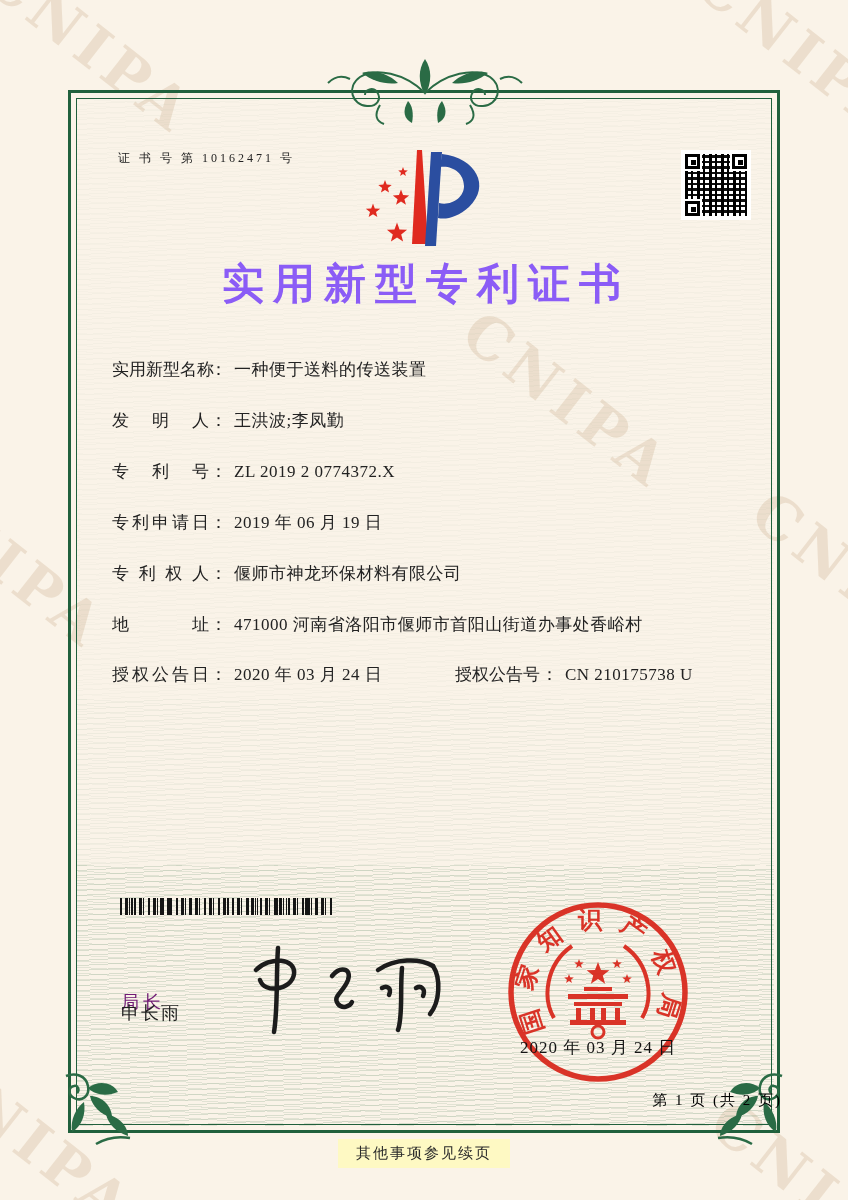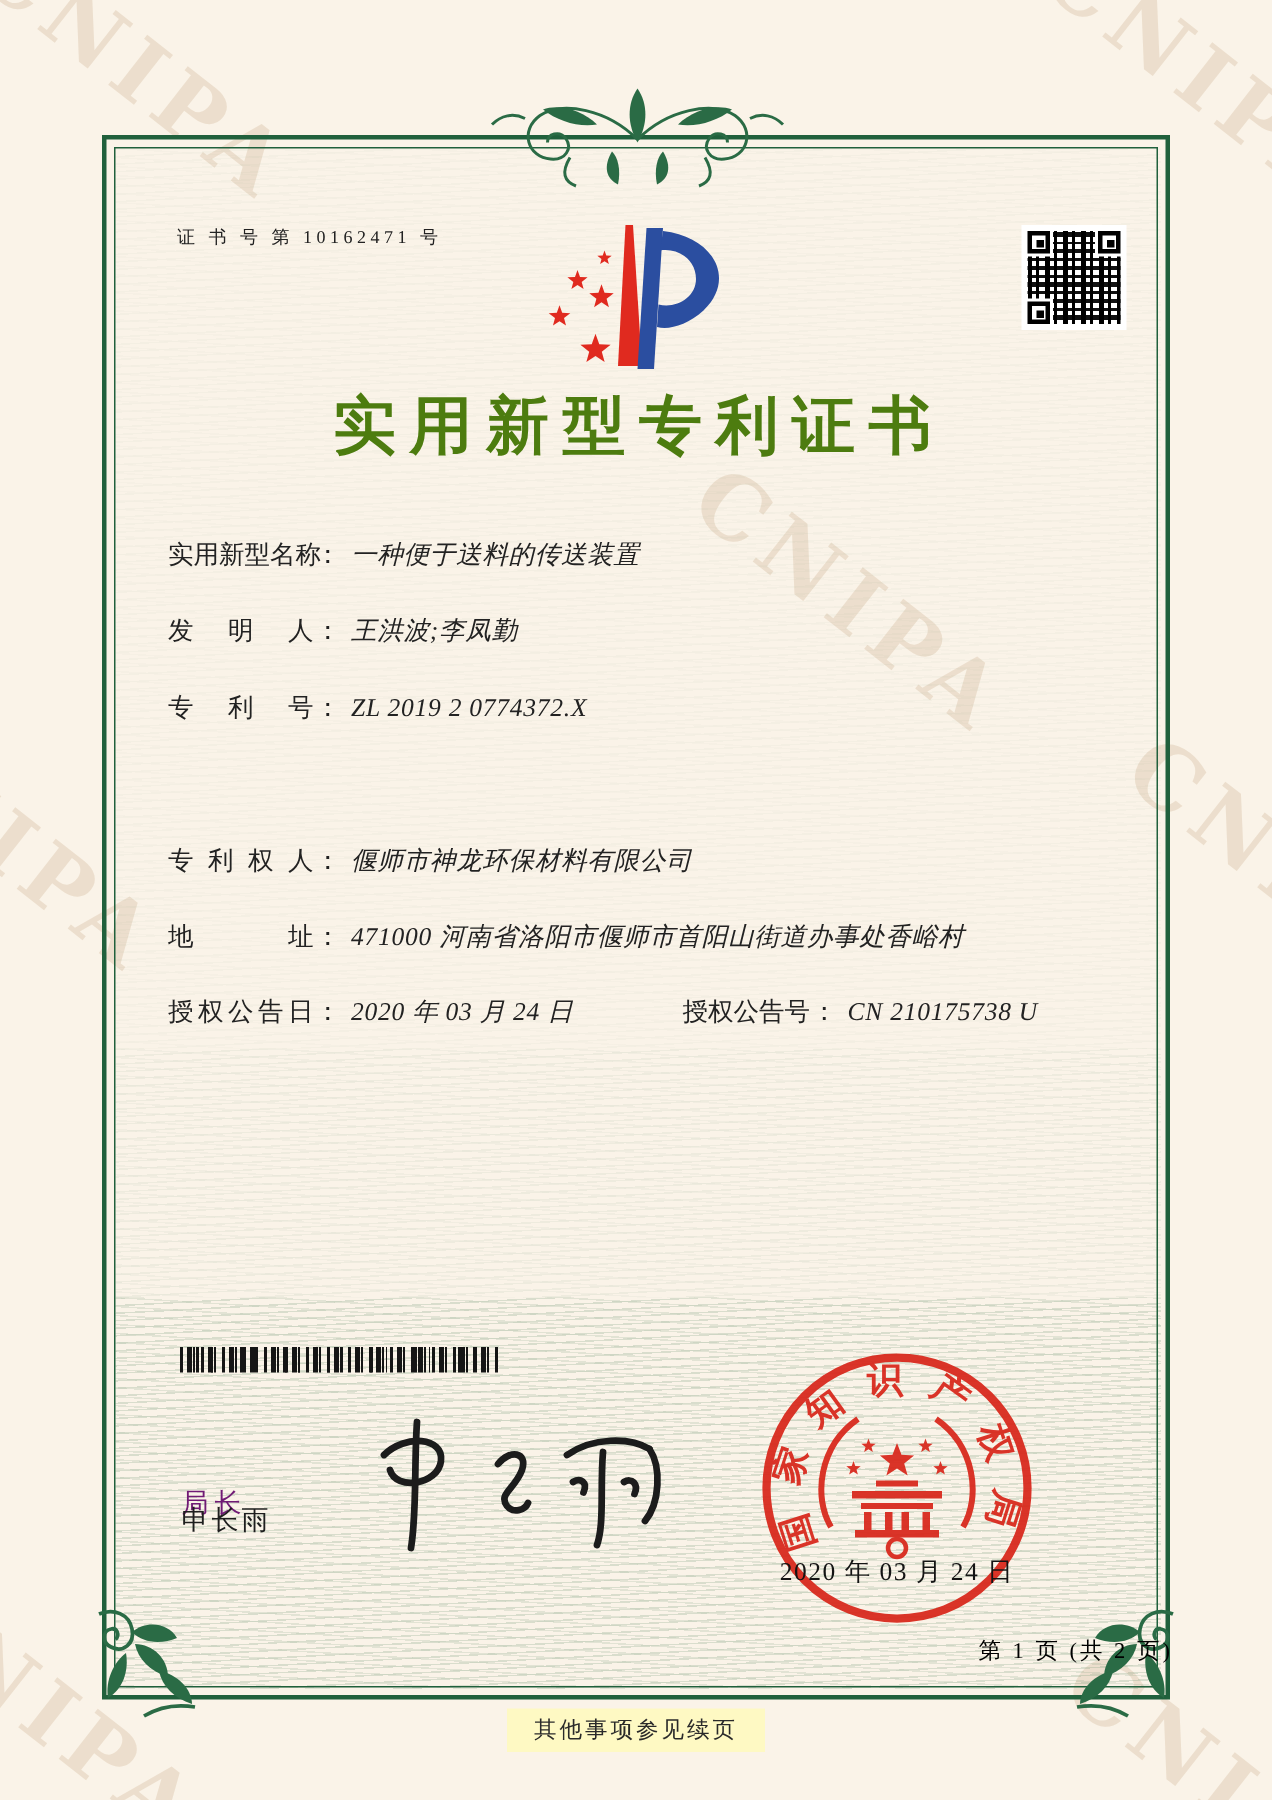--- a/index.html
+++ b/index.html
@@ -45,27 +45,27 @@
     background-image:
       repeating-linear-gradient(90deg, #000 0 3px, transparent 3px 6px, #000 6px 8px, transparent 8px 12px),
       repeating-linear-gradient(0deg, #fff 0 3px, #111 3px 6px, #fff 6px 9px, #111 9px 11px);
   }
   .qr-f { position:absolute; width:15px; height:15px; border:3px solid #000; background:#fff;
     box-shadow:0 0 0 2px #fff; }
   .qr-f::after { content:""; position:absolute; left:2.5px; top:2.5px; width:5px; height:5px; background:#000; }
   .qr-tl { left:4px; top:4px; } .qr-tr { right:4px; top:4px; } .qr-bl { left:4px; bottom:4px; }
   .doc-title {
     position:absolute; left:70px; top:256px; width:712px; text-align:center;
-    font-size:42px; font-weight:bold; letter-spacing:9px; color:#4d7c0f;
+    font-size:42px; font-weight:bold; letter-spacing:9px; color:#8b5cf6;
   }
   
   .frow { position:absolute; left:112px; width:648px; font-size:17px; color:#222; white-space:nowrap; }
   .flabel { display:inline-block; width:97px; text-align:justify; text-align-last:justify; }
   .fcolon { display:inline-block; margin:0 7px 0 1px; }
-  .fval { letter-spacing:0.5px;font-style:italic; }
+  .fval { letter-spacing:0.5px; }
   .grant2 { position:absolute; left:343px; top:0; }
   
   .body-text { position:absolute; left:112px; top:701px; width:628px;
     font-size:16.5px; line-height:26px; text-align:justify; color:#222; }
   .body-text p { text-indent:2em; margin:0; }
   
   .barcode { position:absolute; left:120px; top:898px; width:214px; height:17px;
     background-image:
       repeating-linear-gradient(90deg,#151515 0 2px,transparent 2px 5px,#151515 5px 8px,transparent 8px 9px,#151515 9px 10px,transparent 10px 14px),
       repeating-linear-gradient(90deg,transparent 0 11px,#151515 11px 13px,transparent 13px 21px,#151515 21px 22px,transparent 22px 29px);
@@ -177,20 +177,23 @@
   <div class="doc-title">实用新型专利证书</div>
 
   <div class="frow" style="top:358px">
     <span class="flabel">实用新型名称</span><span class="fcolon">：</span><span class="fval">一种便于送料的传送装置</span>
   </div>
   <div class="frow" style="top:409px">
     <span class="flabel">发明人</span><span class="fcolon">：</span><span class="fval">王洪波;李凤勤</span>
   </div>
   <div class="frow" style="top:460px">
     <span class="flabel">专利号</span><span class="fcolon">：</span><span class="fval">ZL 2019 2 0774372.X</span>
+  </div>
+  <div class="frow" style="top:511px">
+    <span class="flabel">专利申请日</span><span class="fcolon">：</span><span class="fval">2019 年 06 月 19 日</span>
   </div>
   <div class="frow" style="top:562px">
     <span class="flabel">专利权人</span><span class="fcolon">：</span><span class="fval">偃师市神龙环保材料有限公司</span>
   </div>
   <div class="frow" style="top:613px">
     <span class="flabel">地址</span><span class="fcolon">：</span><span class="fval">471000 河南省洛阳市偃师市首阳山街道办事处香峪村</span>
   </div>
   <div class="frow" style="top:663px">
     <span>
       <span class="flabel">授权公告日</span><span class="fcolon">：</span><span class="fval">2020 年 03 月 24 日</span>

